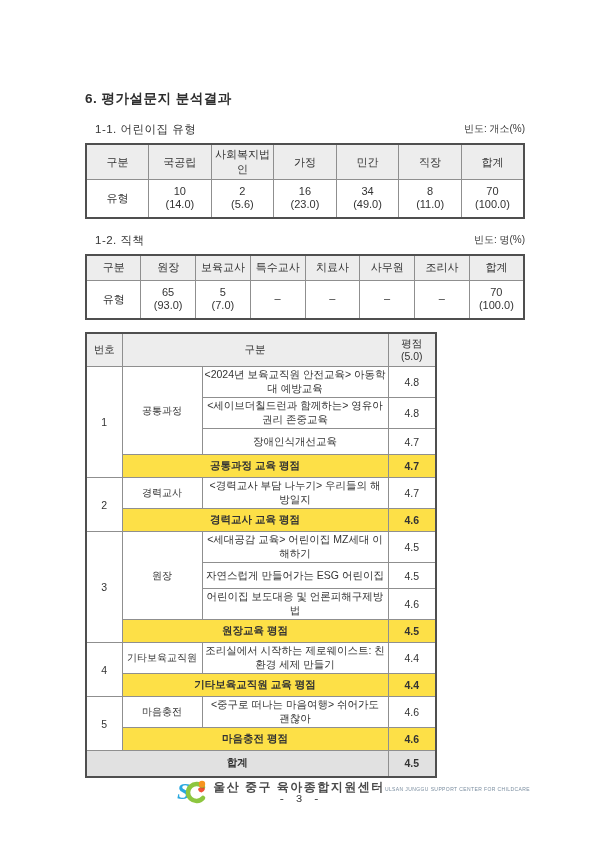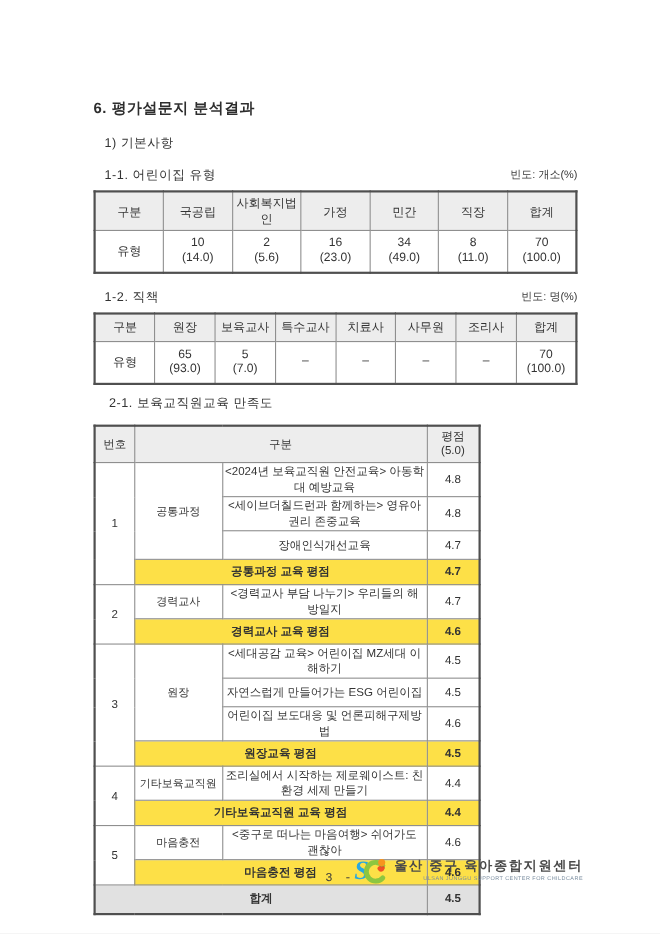--- a/index.html
+++ b/index.html
@@ -56,38 +56,37 @@
   table.sat-table th { background:#ededed; height:34px; }
   table.sat-table td.course-row { height:26px; }
   table.sat-table td.cat-cell { font-size:10px; }
   tr.subtotal-row td { background:#fde047; font-weight:bold; height:23px; }
   tr.total-row td { background:#e1e1e1; font-weight:bold; height:26px; }
 
   .footer-logo {
     position:absolute; top:776px; right:70px;
     display:flex; align-items:flex-start; gap:6px;
   }
-  .logo-text-block { display:flex; flex-direction:column; align-items:flex-end; padding-top:5px; }
+  .logo-text-block { display:flex; flex-direction:row; align-items:center; padding-top:5px; }
   .logo-korean { font-size:12px; font-weight:bold; color:#4a4a4a; letter-spacing:1.5px; line-height:1.1; }
   .logo-english { font-size:5px; color:#7b8ea0; letter-spacing:0.4px; margin-top:2px; }
   .page-number {
     position:absolute; top:793px; left:0; width:100%;
     text-align:center; font-size:11px; color:#3a3a3a; letter-spacing:2px;
     font-family:"Liberation Mono","DejaVu Sans Mono",monospace;
   }
 </style>
 </head>
 <body>
 
 <div class="page">
   <div class="content">
 
     <div class="doc-title">6. 평가설문지 분석결과</div>
 
-    <div class="section-heading">1) 기본사항</div>
 
     <div class="heading-row">
       <span class="sub-heading">1-1. 어린이집 유형</span>
       <span class="freq-label">빈도: 개소(%)</span>
     </div>
 
     <table class="data-table">
       <tbody>
           <tr>
         <th>구분</th>
@@ -172,21 +171,20 @@
               <span class="cell-line"></span>
             </td>
         <td>
               <span class="cell-line">70</span>
               <span class="cell-line">(100.0)</span>
             </td>
       </tr>
     </tbody>
       </table>
 
-    <div class="sub-heading" style="margin-top:9px; margin-left:14px;">2-1. 보육교직원교육 만족도</div>
 
     <table class="sat-table" style="margin-top:12px;">
       <colgroup>
         <col style="width:36px;">
           <col style="width:80px;">
           <col>
           <col style="width:48px;">
       </colgroup>
       <tbody>
           <tr>

